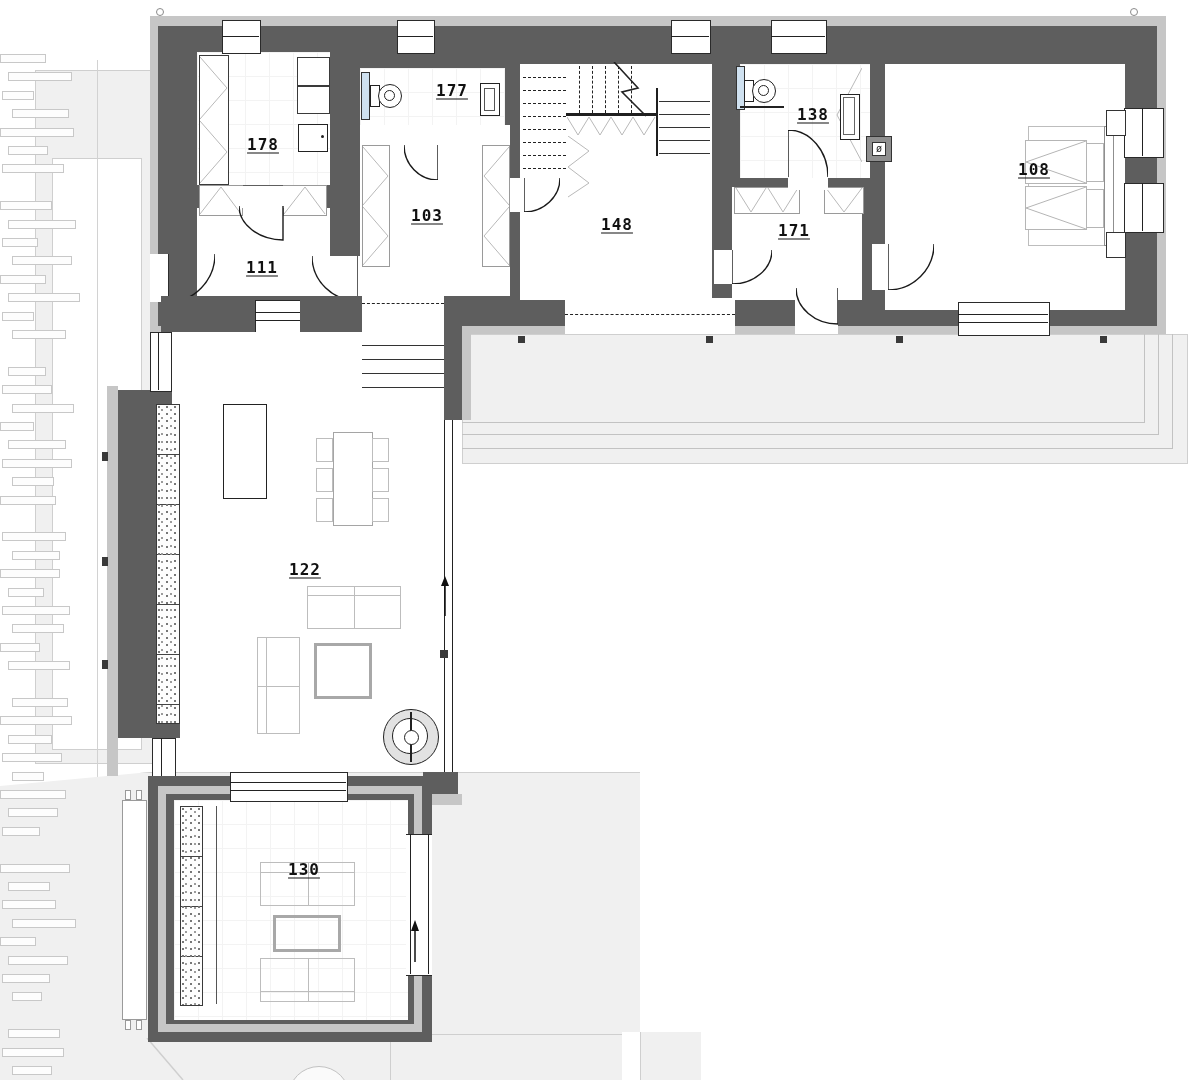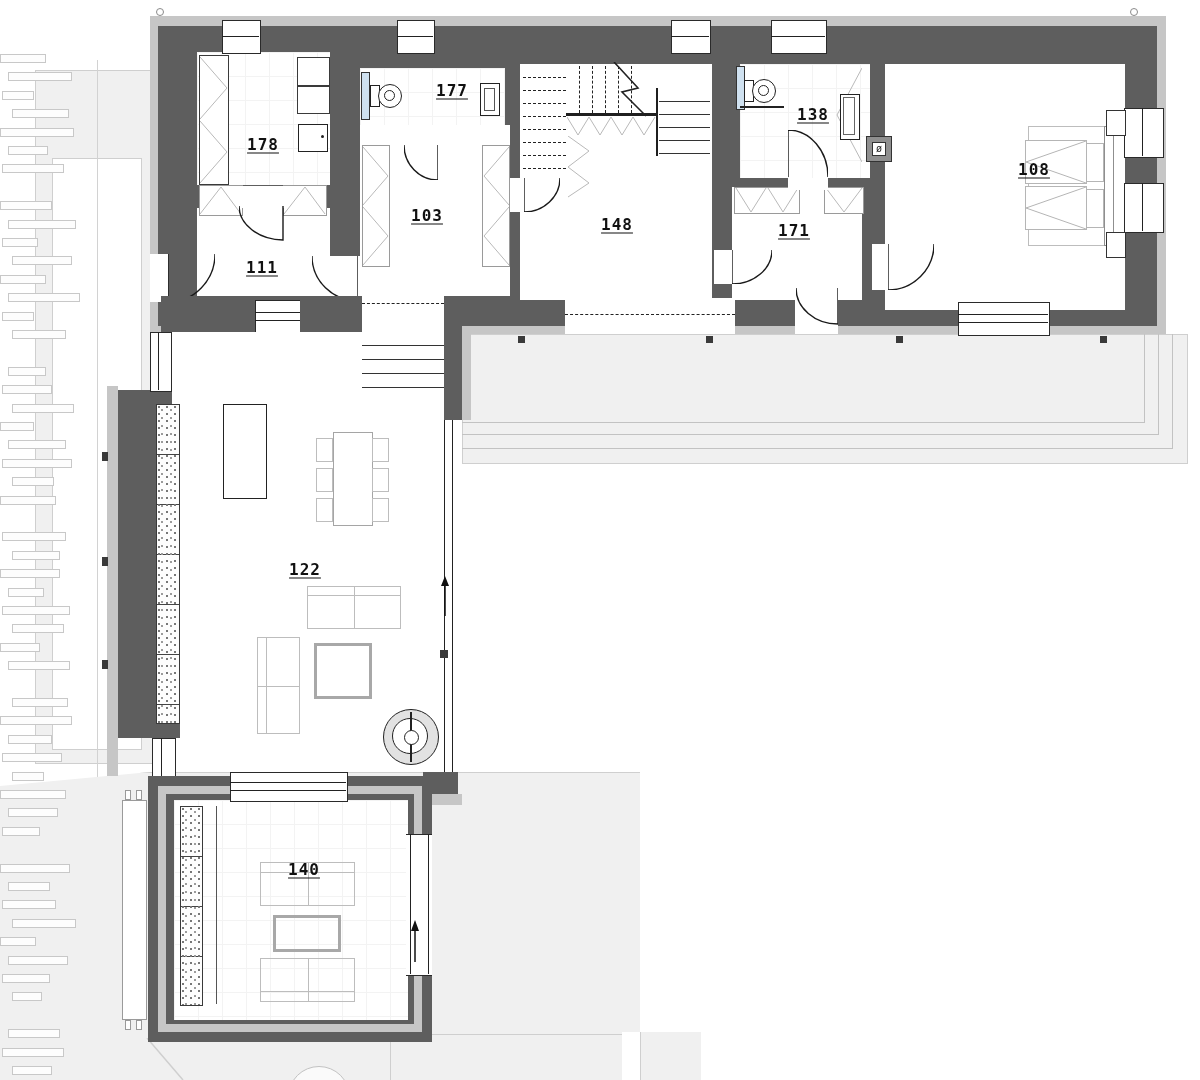--- a/index.html
+++ b/index.html
@@ -404,21 +404,21 @@
 
   <div class="lbl" style="left:262px;top:267px;">111</div>
   <div class="lbl" style="left:263px;top:144px;">178</div>
   <div class="lbl" style="left:427px;top:215px;">103</div>
   <div class="lbl" style="left:452px;top:90px;">177</div>
   <div class="lbl" style="left:617px;top:224px;">148</div>
   <div class="lbl" style="left:794px;top:230px;">171</div>
   <div class="lbl" style="left:813px;top:114px;">138</div>
   <div class="lbl" style="left:1034px;top:169px;">108</div>
   <div class="lbl" style="left:305px;top:569px;">122</div>
-  <div class="lbl" style="left:304px;top:869px;">140</div>
+  <div class="lbl" style="left:304px;top:869px;">130</div>
 
 <div class="abs" style="left: 523px; top: 77px; width: 43px; height: 0px; border-top: 1px dashed rgb(34, 34, 34);"></div>
     <div class="abs" style="left: 523px; top: 90px; width: 43px; height: 0px; border-top: 1px dashed rgb(34, 34, 34);"></div>
     <div class="abs" style="left: 523px; top: 103px; width: 43px; height: 0px; border-top: 1px dashed rgb(34, 34, 34);"></div>
     <div class="abs" style="left: 523px; top: 116px; width: 43px; height: 0px; border-top: 1px dashed rgb(34, 34, 34);"></div>
     <div class="abs" style="left: 523px; top: 129px; width: 43px; height: 0px; border-top: 1px dashed rgb(34, 34, 34);"></div>
     <div class="abs" style="left: 523px; top: 142px; width: 43px; height: 0px; border-top: 1px dashed rgb(34, 34, 34);"></div>
     <div class="abs" style="left: 523px; top: 155px; width: 43px; height: 0px; border-top: 1px dashed rgb(34, 34, 34);"></div>
     <div class="abs" style="left: 523px; top: 168px; width: 43px; height: 0px; border-top: 1px dashed rgb(34, 34, 34);"></div>
     <div class="abs" style="left: 579px; top: 66px; height: 47px; width: 0px; border-left: 1px dashed rgb(34, 34, 34);"></div>

